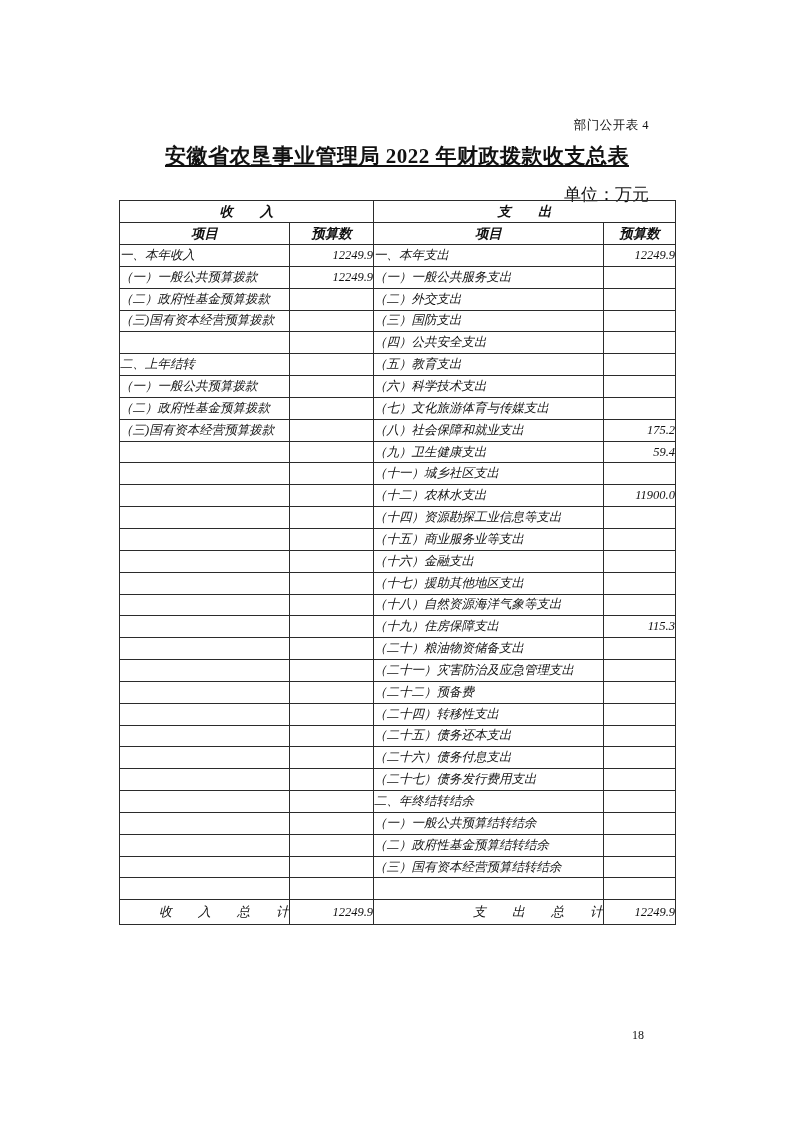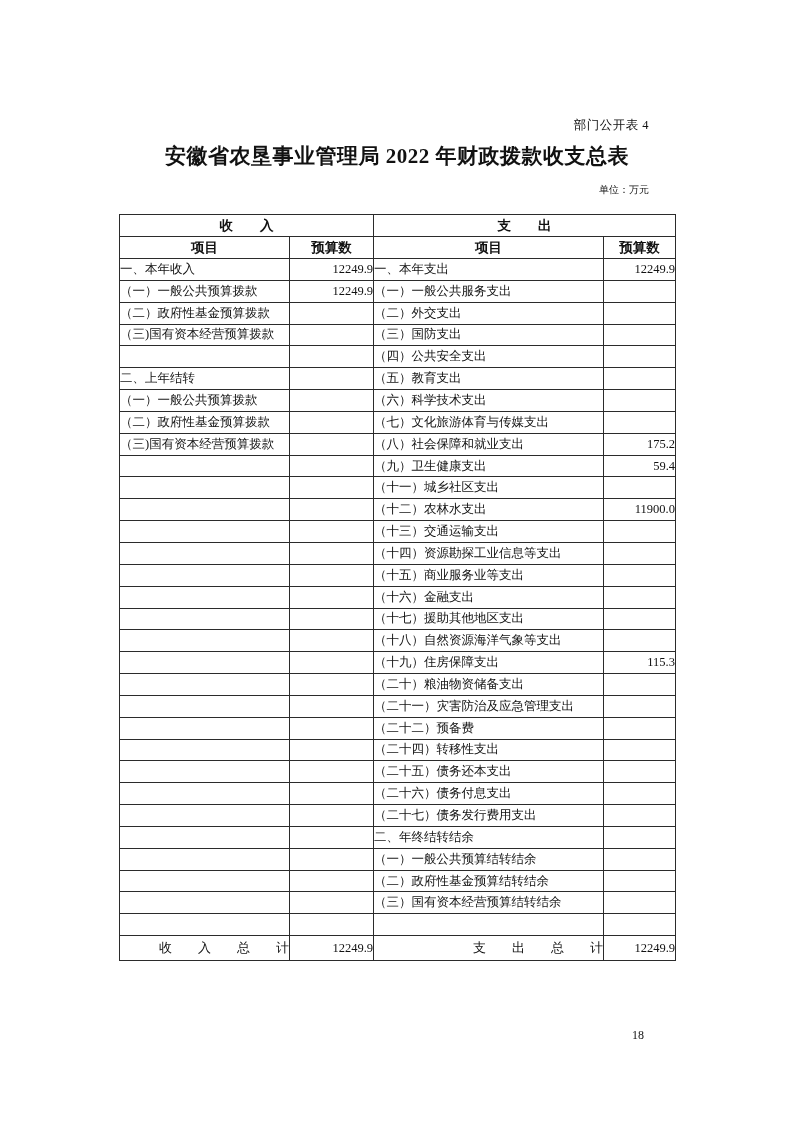--- a/index.html
+++ b/index.html
@@ -16,31 +16,32 @@
     width: 768px; height: 1122px;
     background: #ffffff;
   }
   .corner-label {
     position: absolute; top: 117px; right: 119px;
     font-size: 12.5px; letter-spacing: 0.5px;
   }
   .doc-title {
     position: absolute; top: 142px; left: 0; width: 794px;
     text-align: center; margin: 0;
-    font-size: 21px; font-weight: bold; letter-spacing: 0.5px;
+    font-size: 21px; font-weight: bold; letter-spacing: 0.5px; text-decoration: underline;
   }
   .unit-label {
     position: absolute; top: 183px; right: 119px;
-    font-size: 10px;
+    font-size: 17px;
   }
   table.budget {
-    position: absolute; left: 119px; top: 214px;
+    position: absolute; left: 119px; top: 200px;
     width: 556px;
     border-collapse: collapse;
     table-layout: fixed;
+    font-style: italic;
   }
   table.budget th, table.budget td {
     border: 1px solid #2b2b2b;
     padding: 0;
     overflow: hidden;
     white-space: nowrap;
     vertical-align: middle;
   }
   thead tr { height: 22px; }
   thead th {
@@ -170,26 +171,20 @@
         </tr>
         <tr>
           <td class="item"></td>
           <td class="num"></td>
           <td class="item">（十二）农林水支出</td>
           <td class="num">11900.0</td>
         </tr>
         <tr>
           <td class="item"></td>
           <td class="num"></td>
-          <td class="item">（十三）交通运输支出</td>
-          <td class="num"></td>
-        </tr>
-        <tr>
-          <td class="item"></td>
-          <td class="num"></td>
           <td class="item">（十四）资源勘探工业信息等支出</td>
           <td class="num"></td>
         </tr>
         <tr>
           <td class="item"></td>
           <td class="num"></td>
           <td class="item">（十五）商业服务业等支出</td>
           <td class="num"></td>
         </tr>
         <tr>

